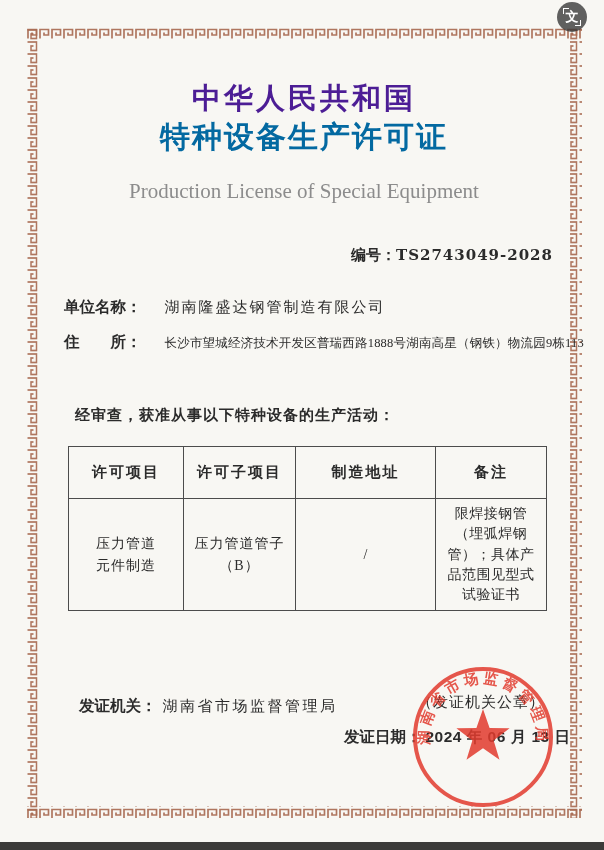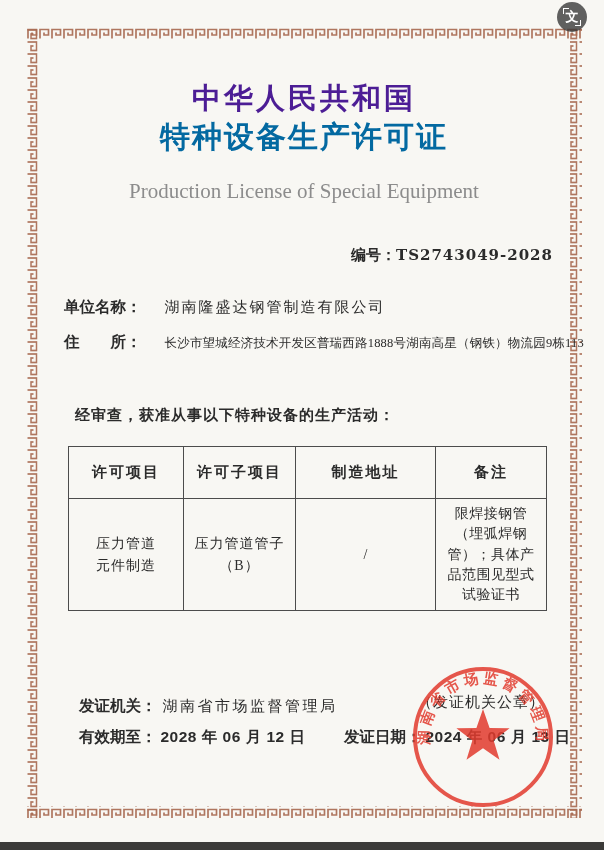--- a/index.html
+++ b/index.html
@@ -126,23 +126,20 @@
         <td>/</td>
         <td class="remark-cell">限焊接钢管（埋弧焊钢管）；具体产品范围见型式试验证书</td>
       </tr>
     </tbody>
   </table>
 
   <div class="f-row f-authority">
     <span class="f-label">发证机关：</span><span class="f-authority-value">湖南省市场监督管理局</span>
   </div>
   <div class="seal-caption">（发证机关公章）</div>
-  <div class="f-row f-valid">
-    <span class="f-label">有效期至：</span><span class="f-date">2028 年 06 月 12 日</span>
-  </div>
   <div class="f-row f-issue">
     <span class="f-label">发证日期：</span><span class="f-date">2024 年 06 月 13 日</span>
   </div>
 
   <svg class="seal" width="156" height="156" viewBox="0 0 156 156" aria-hidden="false">
     <defs>
       <path id="sealArc" d="M24.2 82.7 A54 54 0 1 1 131.8 82.7" fill="none"></path>
     </defs>
     <circle cx="78" cy="78" r="68" fill="none" stroke="#e23b2e" stroke-width="4"></circle>
     <polygon fill="#e23b2e" points="78,50 84.6,68.9 104.6,69.3 88.65,81.5 94.5,100.7 78,89.2 61.5,100.7 67.35,81.5 51.4,69.3 71.4,68.9"></polygon>

